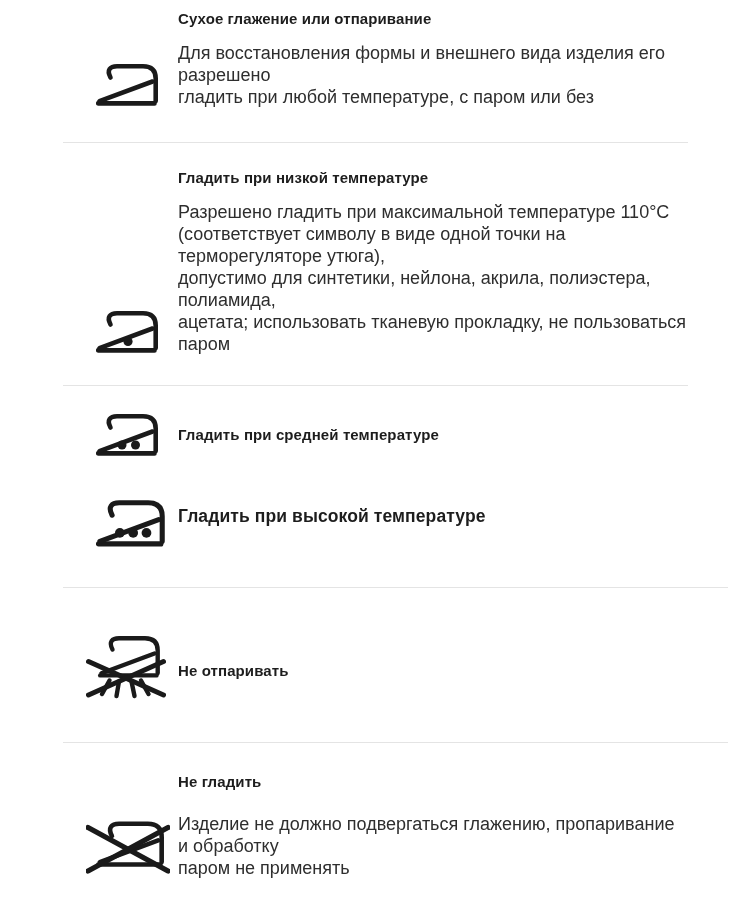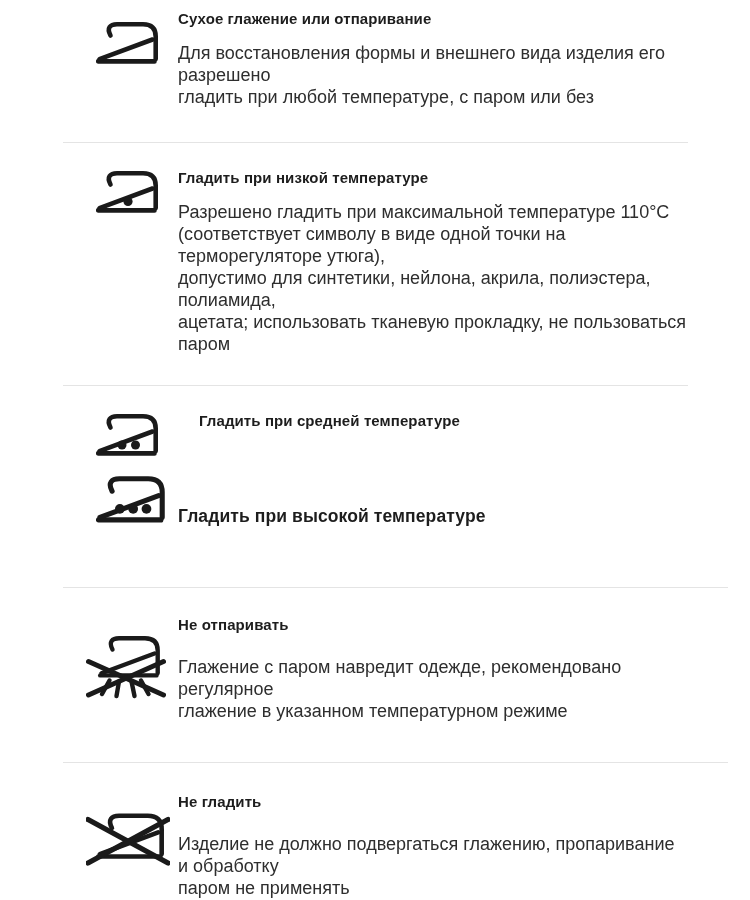--- a/index.html
+++ b/index.html
@@ -2,21 +2,21 @@
 <html><head>
 <meta charset="utf-8">
 <style>
   html,body { margin:0; padding:0; }
   body {
     width:750px; min-height:900px; background:#ffffff;
     font-family:"Liberation Sans", sans-serif;
     color:#2e2e2e;
   }
   .wrap { padding:0 62px 0 63px; }
-  .section { display:flex; align-items:flex-start; }
+  .section { display:flex; align-items:flex-end; }
   .icon-cell { width:115px; flex-shrink:0; display:flex; align-items:center; }
   .icon-cell svg { margin-left:33px; color:#1a1a1a; display:block; }
   .s5 .icon-cell svg, .s6 .icon-cell svg { margin-left:23px; }
   .s1 .icon-cell svg { margin-top:10px; }
   .s5 .icon-cell svg { margin-top:14px; }
   .s6 .icon-cell svg { margin-top:12px; }
   .text-col { flex:1; max-width:510px; }
   h2.sec-title {
     font-size:15px; line-height:18px; margin:0 0 14px; font-weight:700;
     color:#1d1d1d; letter-spacing:.1px;
@@ -25,21 +25,21 @@
   .s5 h2.sec-title, .s6 h2.sec-title { margin-bottom:22px; }
   p.sec-desc {
     margin:0; font-size:18px; line-height:22px; color:#2e2e2e;
     white-space:pre-line;
   }
   .divider { height:1px; background:#e4e4e4; }
   .divider.wide { margin-right:-40px; }
   
   .s1 { padding:10px 0 34px; }
   .s2 { padding:26px 0 30px; }
-  .s3 { padding:26px 0 0;gap:21px; }
+  .s3 { padding:26px 0 0; }
   .s4 { padding:16px 0 38px; }
   .s5 { padding:28px 0 40px; }
   .s6 { padding:30px 0 18px; }
 </style>
 </head>
 <body style="background: rgb(255, 255, 255); color: rgb(46, 46, 46);">
 
 <div class="wrap">
 
   <div class="section s1">
@@ -135,22 +135,20 @@
           <path d="M55,50.5 L62.5,64"></path>
         </g>
         <g fill="none" stroke="currentColor" stroke-width="5" stroke-linecap="round">
           <path d="M2.5,31.5 L77.5,65"></path>
           <path d="M77.5,31.5 L2.5,65"></path>
         </g>
       </svg>
     </div>
     <div class="text-col">
       <h2 class="sec-title">Не отпаривать</h2>
-      <p class="sec-desc">Глажение с паром навредит одежде, рекомендовано регулярное
-глажение в указанном температурном режиме</p>
     </div>
   </div>
 
   <div class="divider wide"></div>
 
   <div class="section s6">
     <div class="icon-cell">
       <svg width="84" height="66" viewBox="0 0 84 66" aria-hidden="true">
         <g fill="none" stroke="currentColor" stroke-width="4.2" stroke-linecap="round" transform="translate(10,6) scale(1.1)">
           <path d="M14.5,15.5 C10.5,8 14,4.3 21,4.3 L47,4.3 C56,4.3 59.7,9 59.7,16.5 L59.7,39"></path>

